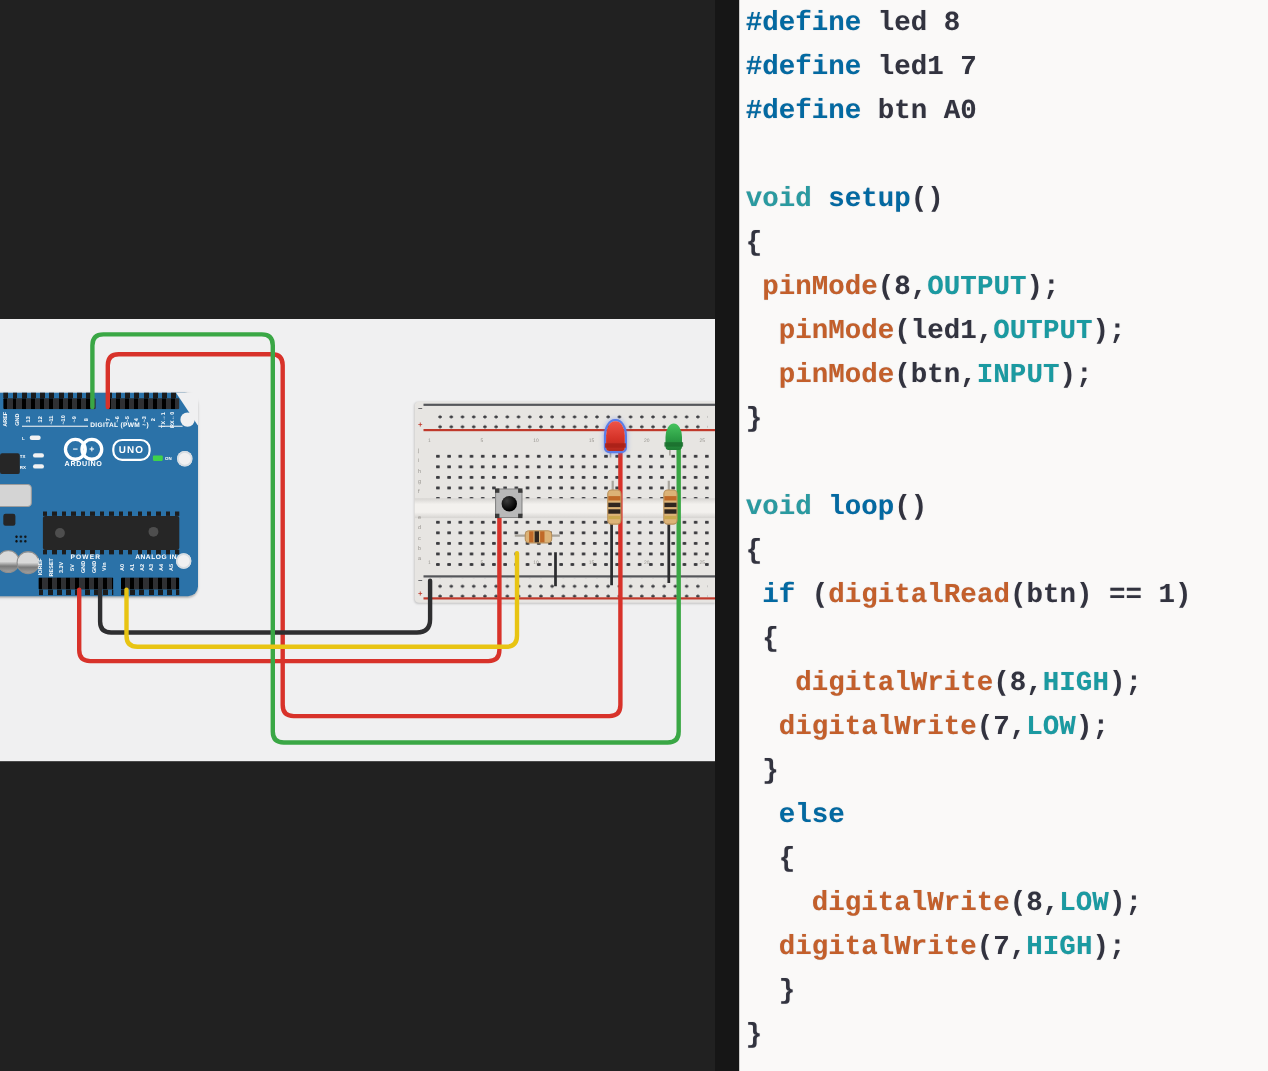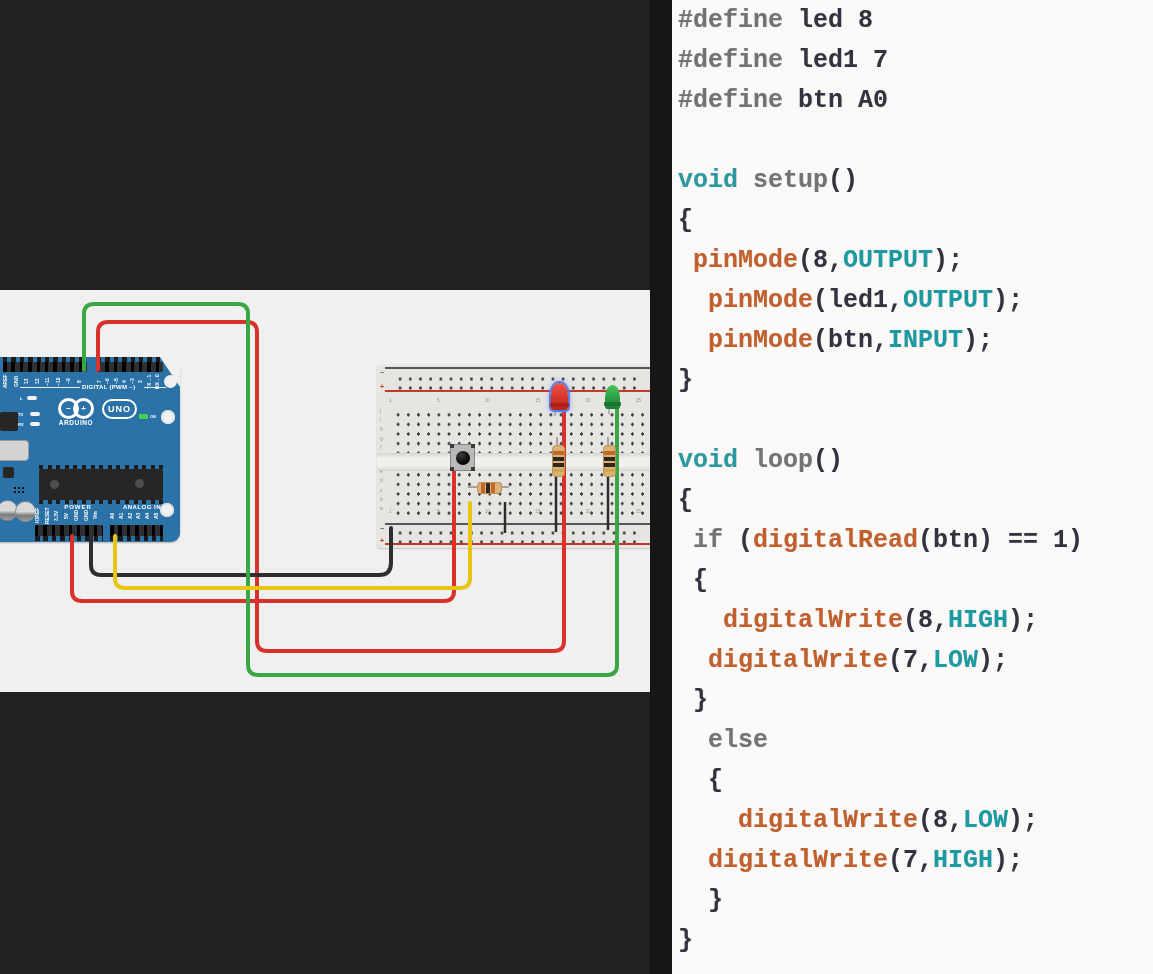--- a/index.html
+++ b/index.html
@@ -56,21 +56,21 @@
          border:1px solid #b8905a;border-radius:4px;}
   .res-h .b{position:absolute;top:0;bottom:0;width:3.5px;}
   .led{position:absolute;border-radius:8px 8px 3px 3px / 13px 13px 3px 3px;}
   .led .flange{position:absolute;left:-1px;right:-1px;bottom:3px;height:4px;opacity:.85;}
   
   .divider{width:22px;flex:0 0 22px;background:#161616;}
   .code-panel{flex:1;background:#faf9f8;padding:1px 0 0 6px;box-sizing:border-box;
         font-family:"Liberation Mono",monospace;font-weight:bold;font-size:25px;line-height:40px;
         white-space:pre;text-shadow:0 0 1px rgba(60,60,80,.25);}
   .code-line{height:40px;}
-  .tk-kw{color:#737373}
+  .tk-kw{color:#0369a1}
   .tk-fn{color:#c35f2b}
   .tk-ct{color:#1b9aa1}
   .tk-ty{color:#2a9aa0}
   .tk-pl{color:#32333f}
 </style>
 </head>
 <body>
 
 <div class="left-panel">
   <div class="circuit">
@@ -105,21 +105,21 @@
       <div class="silk" style="left:150px;top:30px;width:22px;"></div>
       <div class="btext" style="left:88px;top:27px;font-size:6px;letter-spacing:.3px;">DIGITAL (PWM ~)</div>
 
       <div class="ring" style="left:64px;top:41px;">
           <span>−</span>
         </div>
       <div class="ring" style="left:79px;top:41px;">
           <span>+</span>
         </div>
       <div class="btext" style="left:60px;top:62px;width:44px;text-align:center;font-size:6.5px;letter-spacing:.6px;">ARDUINO</div>
-      <div class="uno-oval" style="left:108px;top:42px;width:31px;height:16px;border-radius:10px;">
+      <div class="uno-oval" style="left:108px;top:42px;width:31px;height:16px;">
           <span>UNO</span>
         </div>
 
       <div class="btext" style="left:26px;top:39px;font-size:4px;">L</div>
       <div class="dash" style="left:33px;top:39px;width:10px;height:4px;"></div>
       <div class="btext" style="left:24px;top:55px;font-size:4px;">TX</div>
       <div class="dash" style="left:36px;top:55px;width:10px;height:4px;"></div>
       <div class="btext" style="left:24px;top:65px;font-size:4px;">RX</div>
       <div class="dash" style="left:36px;top:65px;width:10px;height:4px;"></div>
       <div style="position:absolute;left:145px;top:57px;width:9px;height:5px;background:#3fd24a;border-radius:1px;"></div>

